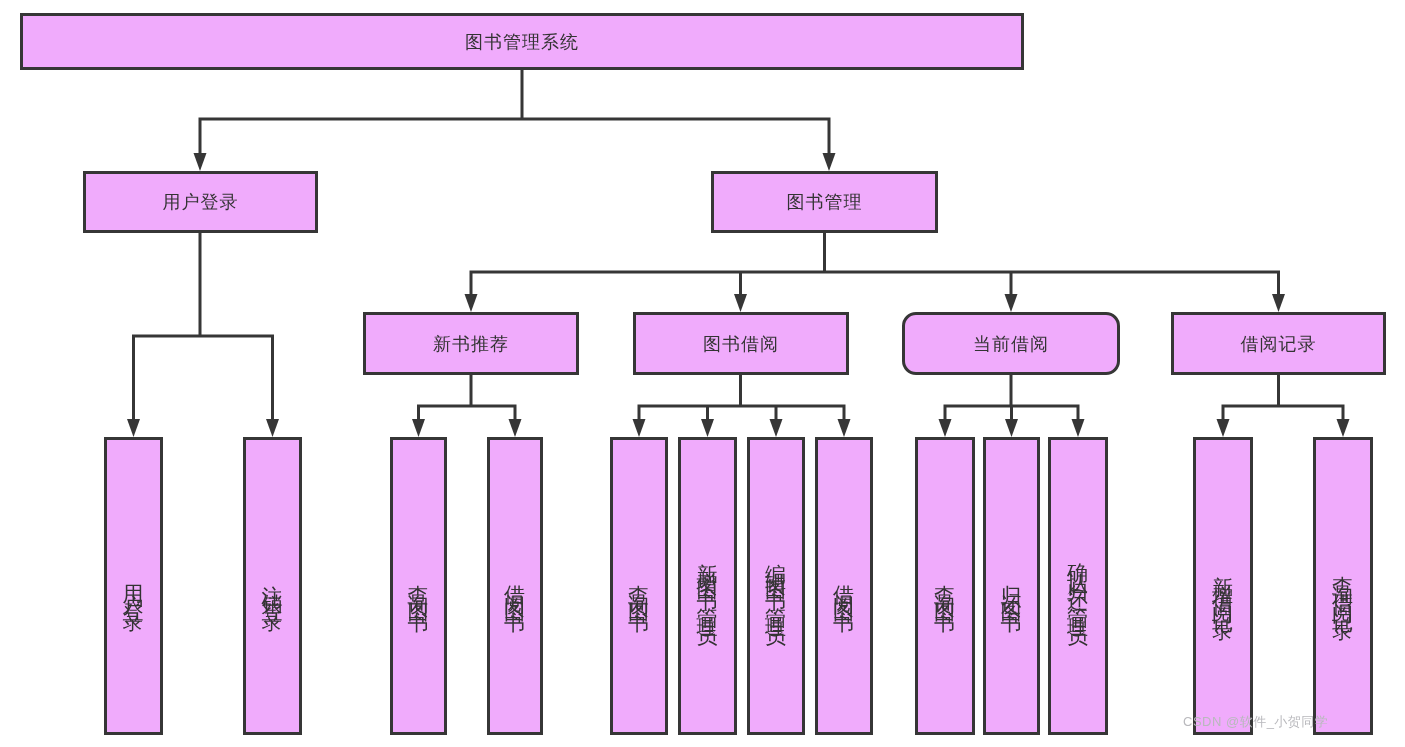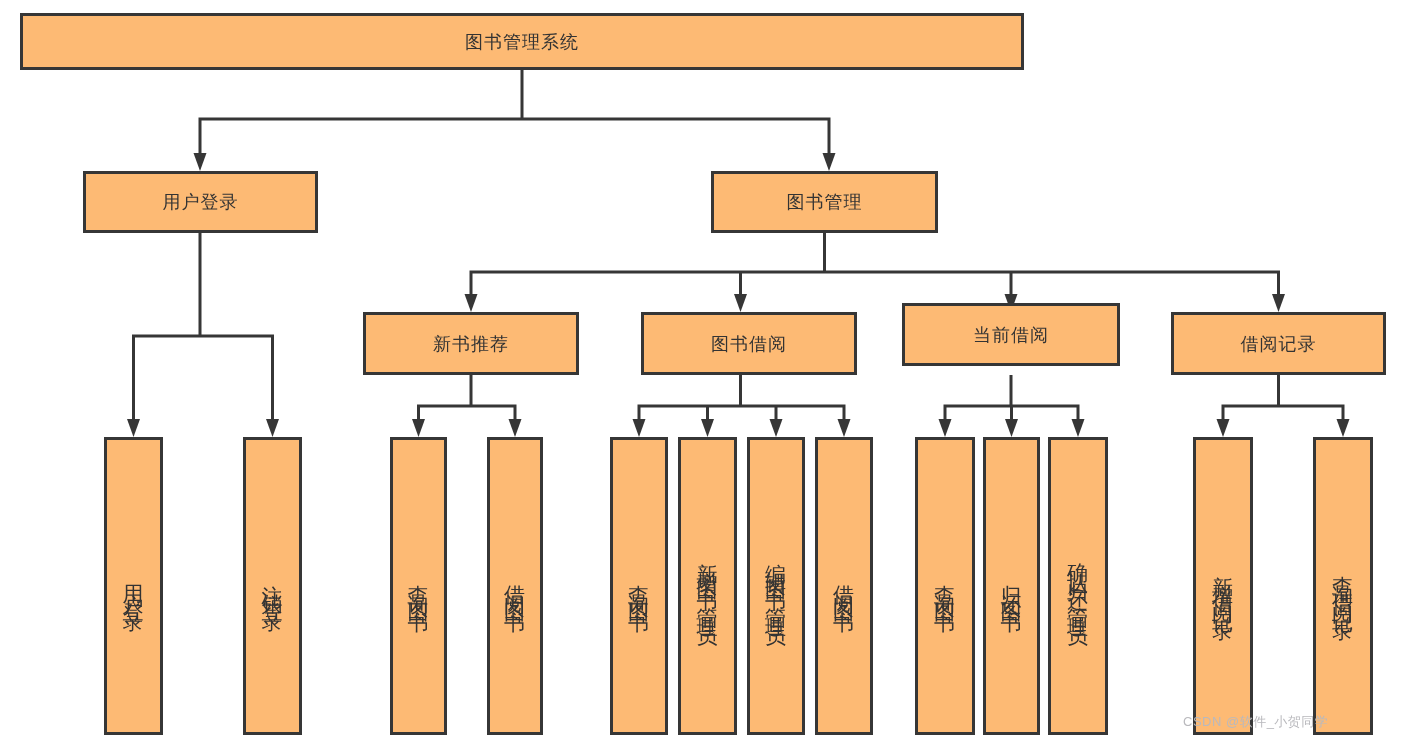--- a/index.html
+++ b/index.html
@@ -20,21 +20,21 @@
     left: 0;
     top: 0;
     width: 1405px;
     height: 747px;
     z-index: 1;
   }
   .node {
     position: absolute;
     box-sizing: border-box;
     border: 3px solid #363636;
-    background: #fdba74;
+    background: #f0abfc;
     display: flex;
     align-items: center;
     justify-content: center;
     color: #333333;
     z-index: 2;
   }
   .hnode {
     font-size: 18px;
     letter-spacing: 1px;
   }
@@ -102,22 +102,22 @@
       <polygon points="1336.5,419 1349.5,419 1343,437"></polygon>
     </g>
   </svg>
 
   <div class="node hnode" style="left:20px; top:13px; width:1004px; height:57px;">图书管理系统</div>
 
   <div class="node hnode" style="left:83px; top:171px; width:235px; height:62px;">用户登录</div>
   <div class="node hnode" style="left:711px; top:171px; width:227px; height:62px;">图书管理</div>
 
   <div class="node hnode" style="left:363px; top:312px; width:216px; height:63px;">新书推荐</div>
-  <div class="node hnode" style="left:633px; top:312px; width:216px; height:63px;margin-left:8px;">图书借阅</div>
-  <div class="node hnode" style="left:902px; top:303px; width:218px; height:63px;">当前借阅</div>
+  <div class="node hnode" style="left:633px; top:312px; width:216px; height:63px;">图书借阅</div>
+  <div class="node hnode" style="left:902px; top:312px; width:218px; height:63px;border-radius:14px;">当前借阅</div>
   <div class="node hnode" style="left:1171px; top:312px; width:215px; height:63px;text-align:center;">借阅记录</div>
 
   <div class="node leaf" style="left:104px; width:59px;">用户登录</div>
   <div class="node leaf" style="left:243px; width:59px;">注销登录</div>
 
   <div class="node leaf" style="left:390px; width:57px;">查询图书</div>
   <div class="node leaf" style="left:487px; width:56px;">借阅图书</div>
 
   <div class="node leaf" style="left:610px; width:58px;">查询图书</div>
   <div class="node leaf" style="left:678px; width:59px;">新增图书（管理员）</div>

